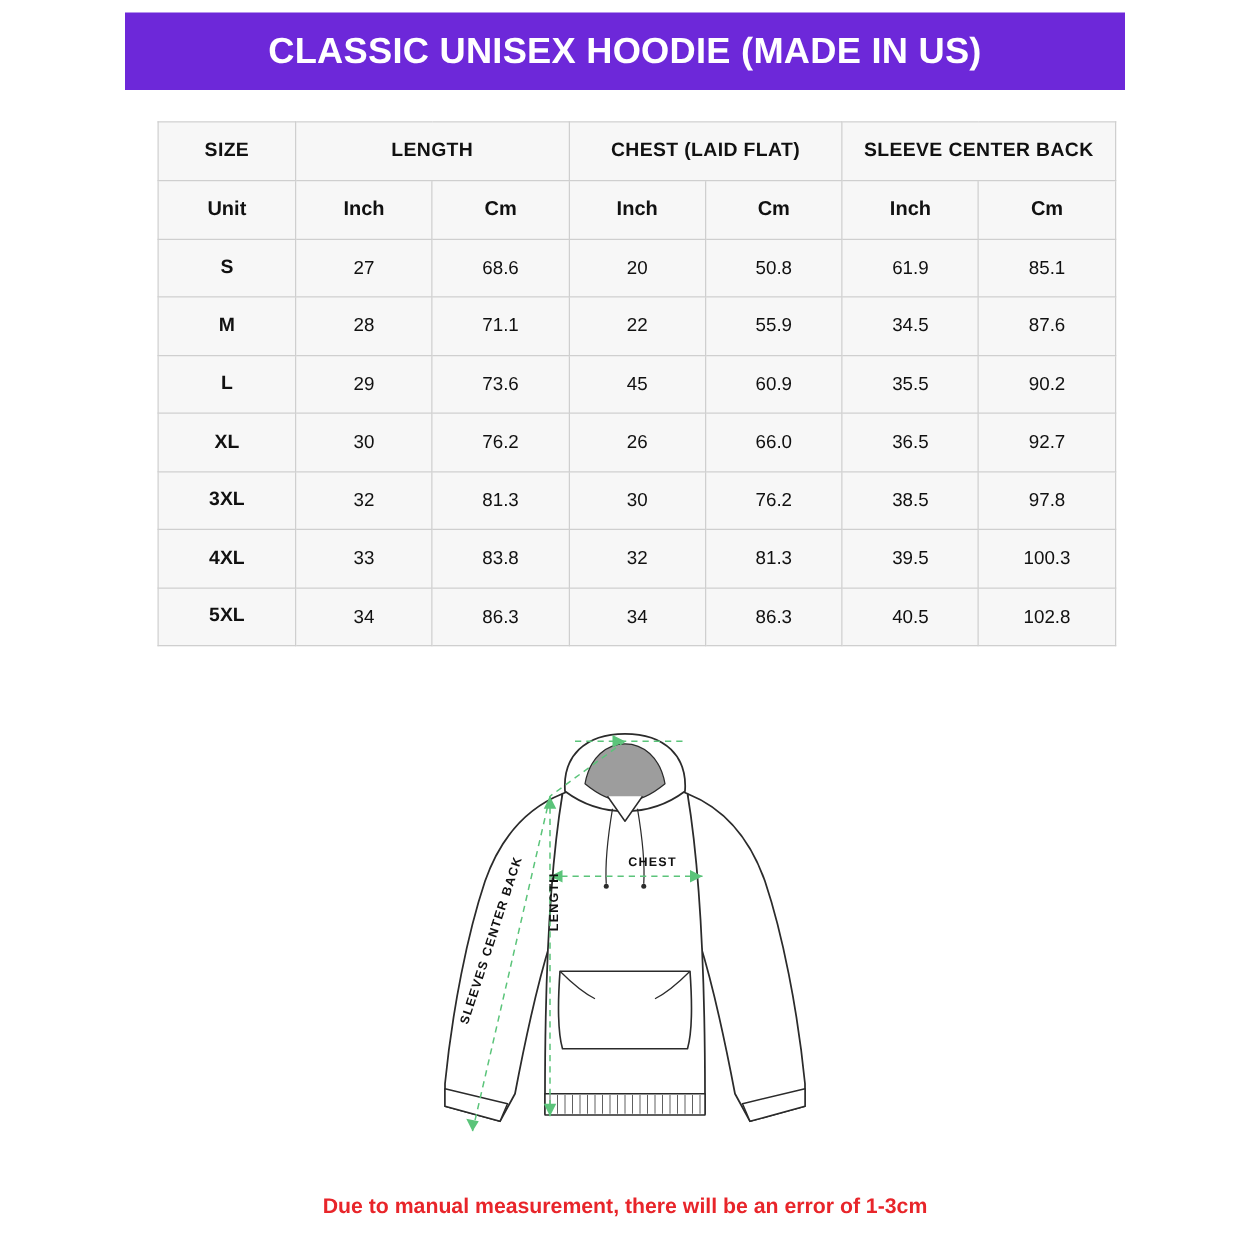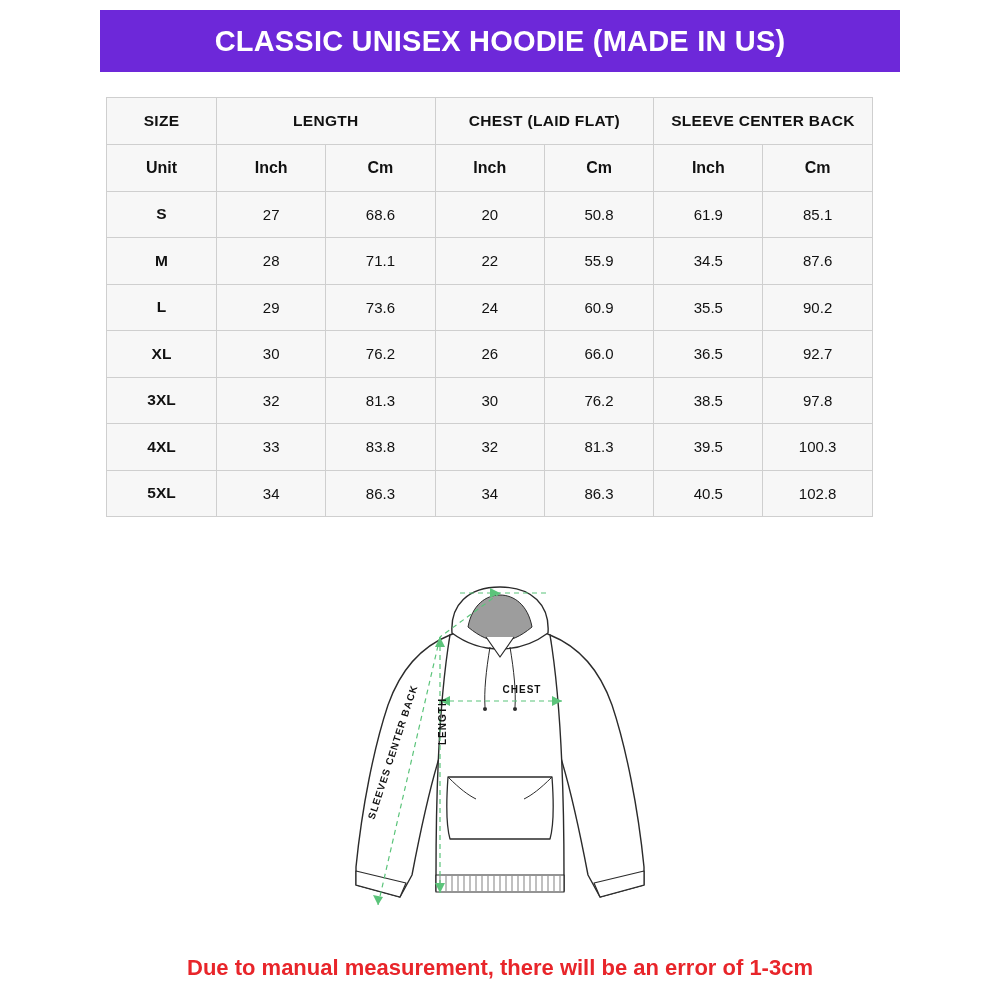--- a/index.html
+++ b/index.html
@@ -33,21 +33,21 @@
     font-size: 29px;
     font-weight: bold;
     letter-spacing: 0.2px;
     text-align: center;
     white-space: nowrap;
   }
 
   
   .table-wrap {
     position: absolute;
-    left: 106px;
+    left: 126px;
     top: 97px;
     width: 766px;
   }
   table.size-table {
     border-collapse: collapse;
     width: 766px;
     table-layout: fixed;
   }
   table.size-table td, table.size-table th {
     border: 1px solid #cfcfcf;
@@ -90,21 +90,21 @@
   }
 
   
   .footer-note {
     position: absolute;
     left: 0;
     top: 955px;
     width: 1000px;
     text-align: center;
     color: #e8252a;
-    font-size: 22px;
+    font-size: 17px;
     font-weight: bold;
   }
 </style>
 </head>
 <body>
 
 <div class="header-banner">
   <div class="header-title">CLASSIC UNISEX HOODIE (MADE IN US)</div>
 </div>
 
@@ -152,21 +152,21 @@
         <td>71.1</td>
         <td>22</td>
         <td>55.9</td>
         <td>34.5</td>
         <td>87.6</td>
       </tr>
       <tr>
         <td class="rowlabel">L</td>
         <td>29</td>
         <td>73.6</td>
-        <td>24</td>
+        <td>45</td>
         <td>60.9</td>
         <td>35.5</td>
         <td>90.2</td>
       </tr>
       <tr>
         <td class="rowlabel">XL</td>
         <td>30</td>
         <td>76.2</td>
         <td>26</td>
         <td>66.0</td>

